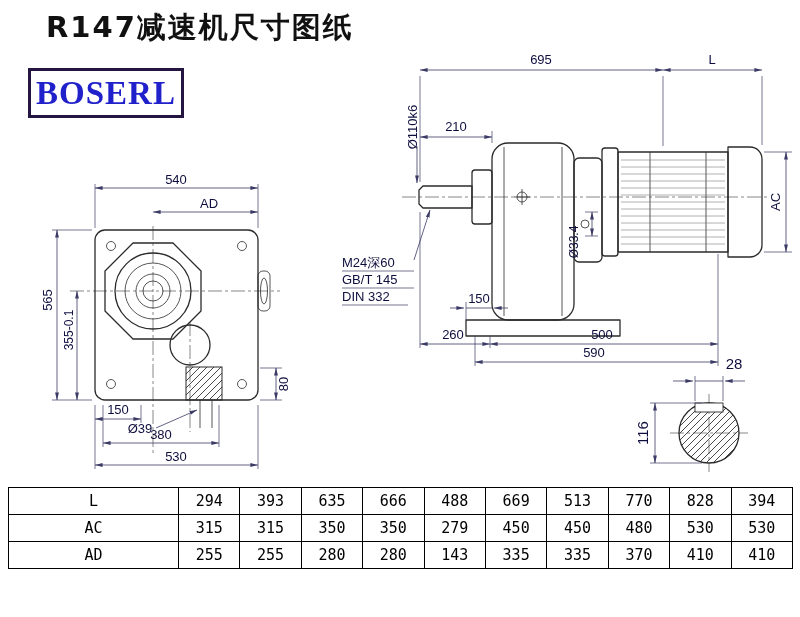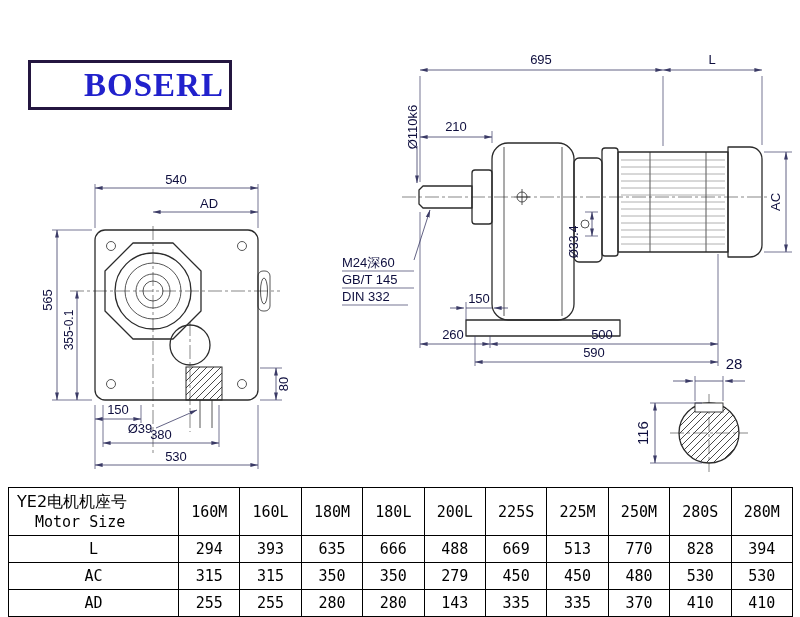--- a/index.html
+++ b/index.html
@@ -1,21 +1,21 @@
 <!DOCTYPE html>
 <html><head>
 <meta charset="utf-8">
 <style>
   html,body{margin:0;padding:0;background:#fff;}
   .page{position:relative;width:800px;height:617px;background:#fff;overflow:hidden;
         font-family:"Liberation Sans",sans-serif;}
   .title{position:absolute;left:46px;top:8px;font-size:29px;font-weight:bold;color:#111;
          letter-spacing:2px;font-family:"DejaVu Sans",sans-serif;}
-  .logo{position:absolute;left:28px;top:60px;width:150px;height:44px;border:3px solid #241640;
-        display:flex;align-items:center;justify-content:center;background:#fff;padding-left:48px;}
+  .logo{position:absolute;left:28px;top:68px;width:150px;height:44px;border:3px solid #241640;
+        display:flex;align-items:center;justify-content:center;background:#fff;}
   .logo span{font-family:"Liberation Serif",serif;font-weight:bold;font-size:33px;color:#2121cc;
         letter-spacing:1px;line-height:1;}
   svg{position:absolute;left:0;top:0;}
   svg text{font-family:"Liberation Sans",sans-serif;font-size:13px;fill:#0e0e3e;text-anchor:middle;}
   svg text.ts{text-anchor:start;}
   svg text.t12{font-size:12px;}
   svg text.t15{font-size:15px;}
   .ol{fill:none;stroke:#2b2b2b;stroke-width:1.3;stroke-linejoin:round;}
   .ol2{fill:none;stroke:#2b2b2b;stroke-width:0.8;stroke-linejoin:round;}
   .fin{fill:none;stroke:#6f6f6f;stroke-width:0.55;}
@@ -27,20 +27,21 @@
   table.dim-table td{border:1px solid #000;text-align:center;padding:0;height:26px;background:#fff;}
   table.dim-table tr.hdr td{height:47px;}
   .hcn{font-family:"DejaVu Sans",sans-serif;font-size:16px;text-align:left;padding-left:8px;}
   .hen{font-size:15px;text-align:left;padding-left:26px;}
 </style>
 </head>
 <body>
 
 <div class="page">
 
+  <div class="title">R147减速机尺寸图纸</div>
   <div class="logo">
     <span>BOSERL</span>
   </div>
 
   <svg width="800" height="485" viewBox="0 0 800 485">
     <defs>
       <marker id="ar" viewBox="0 0 10 6" refX="9.5" refY="3" markerWidth="10" markerHeight="6" orient="auto-start-reverse">
         <path d="M0,0.6 L10,3 L0,5.4 Z" fill="#3b3b66"></path>
       </marker>
       <pattern id="hatch" width="7" height="7" patternUnits="userSpaceOnUse">
@@ -155,36 +156,20 @@
       <text class="t15" x="648" y="433" transform="rotate(-90 648 433)">116</text>
     </g>
   </svg>
 
   <table class="dim-table">
     <colgroup>
       <col style="width:170px">
       <col span="10" style="width:61.4px">
     </colgroup>
     <tbody>
-        <tr class="hdr">
-      <td>
-        <div class="hcn">YE2电机机座号</div>
-        <div class="hen">Motor Size</div>
-      </td>
-      <td>160M</td>
-      <td>160L</td>
-      <td>180M</td>
-      <td>180L</td>
-      <td>200L</td>
-      <td>225S</td>
-      <td>225M</td>
-      <td>250M</td>
-      <td>280S</td>
-      <td>280M</td>
-    </tr>
     <tr>
       <td>L</td>
       <td>294</td>
       <td>393</td>
       <td>635</td>
       <td>666</td>
       <td>488</td>
       <td>669</td>
       <td>513</td>
       <td>770</td>

